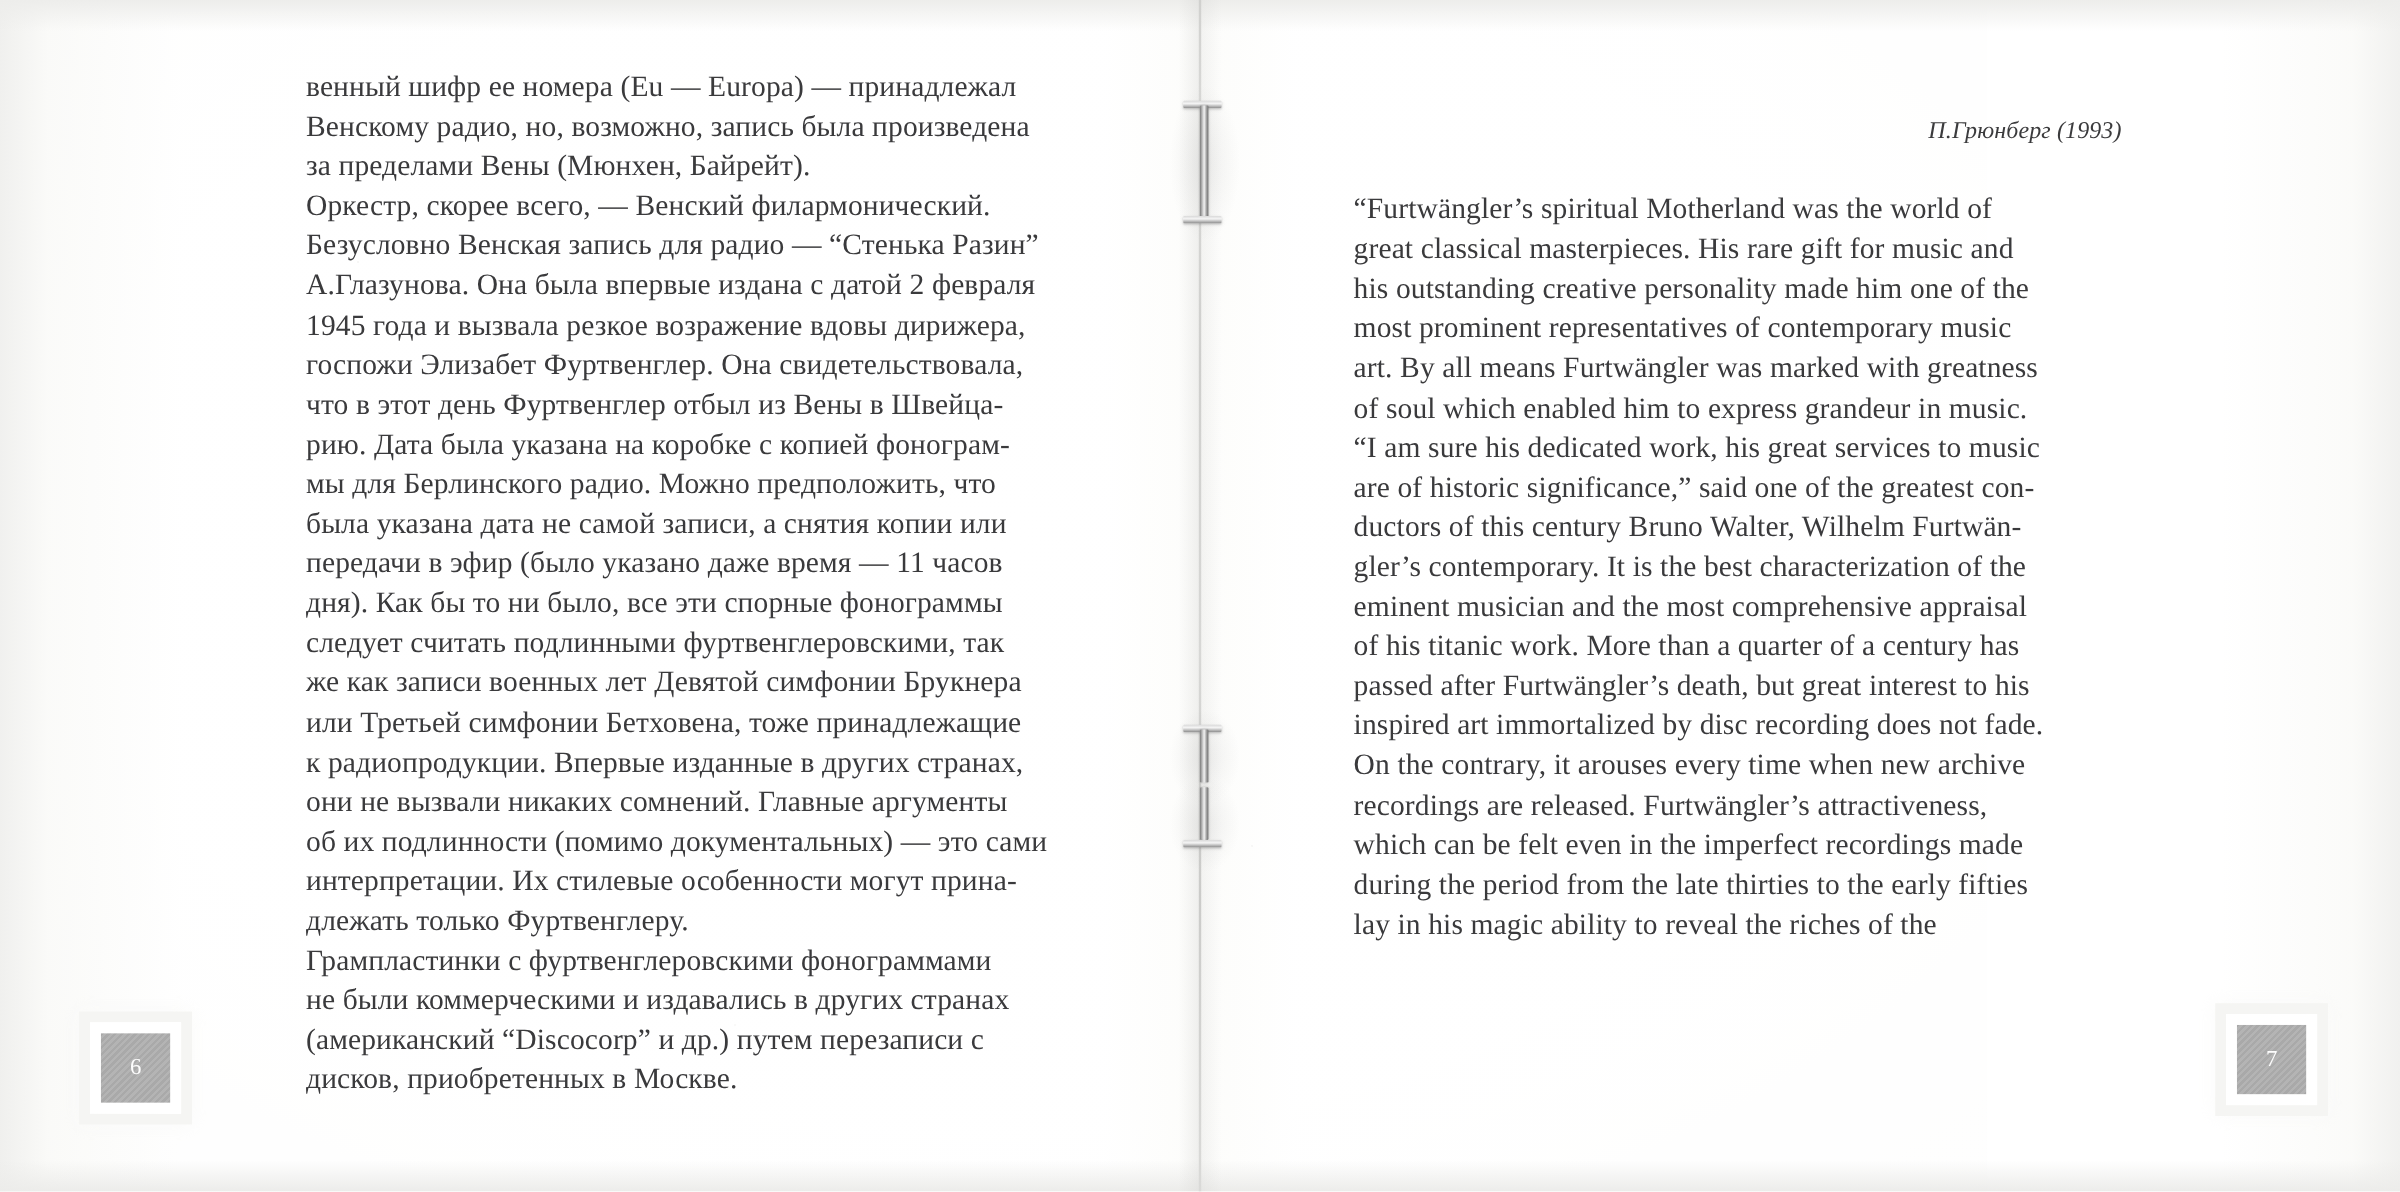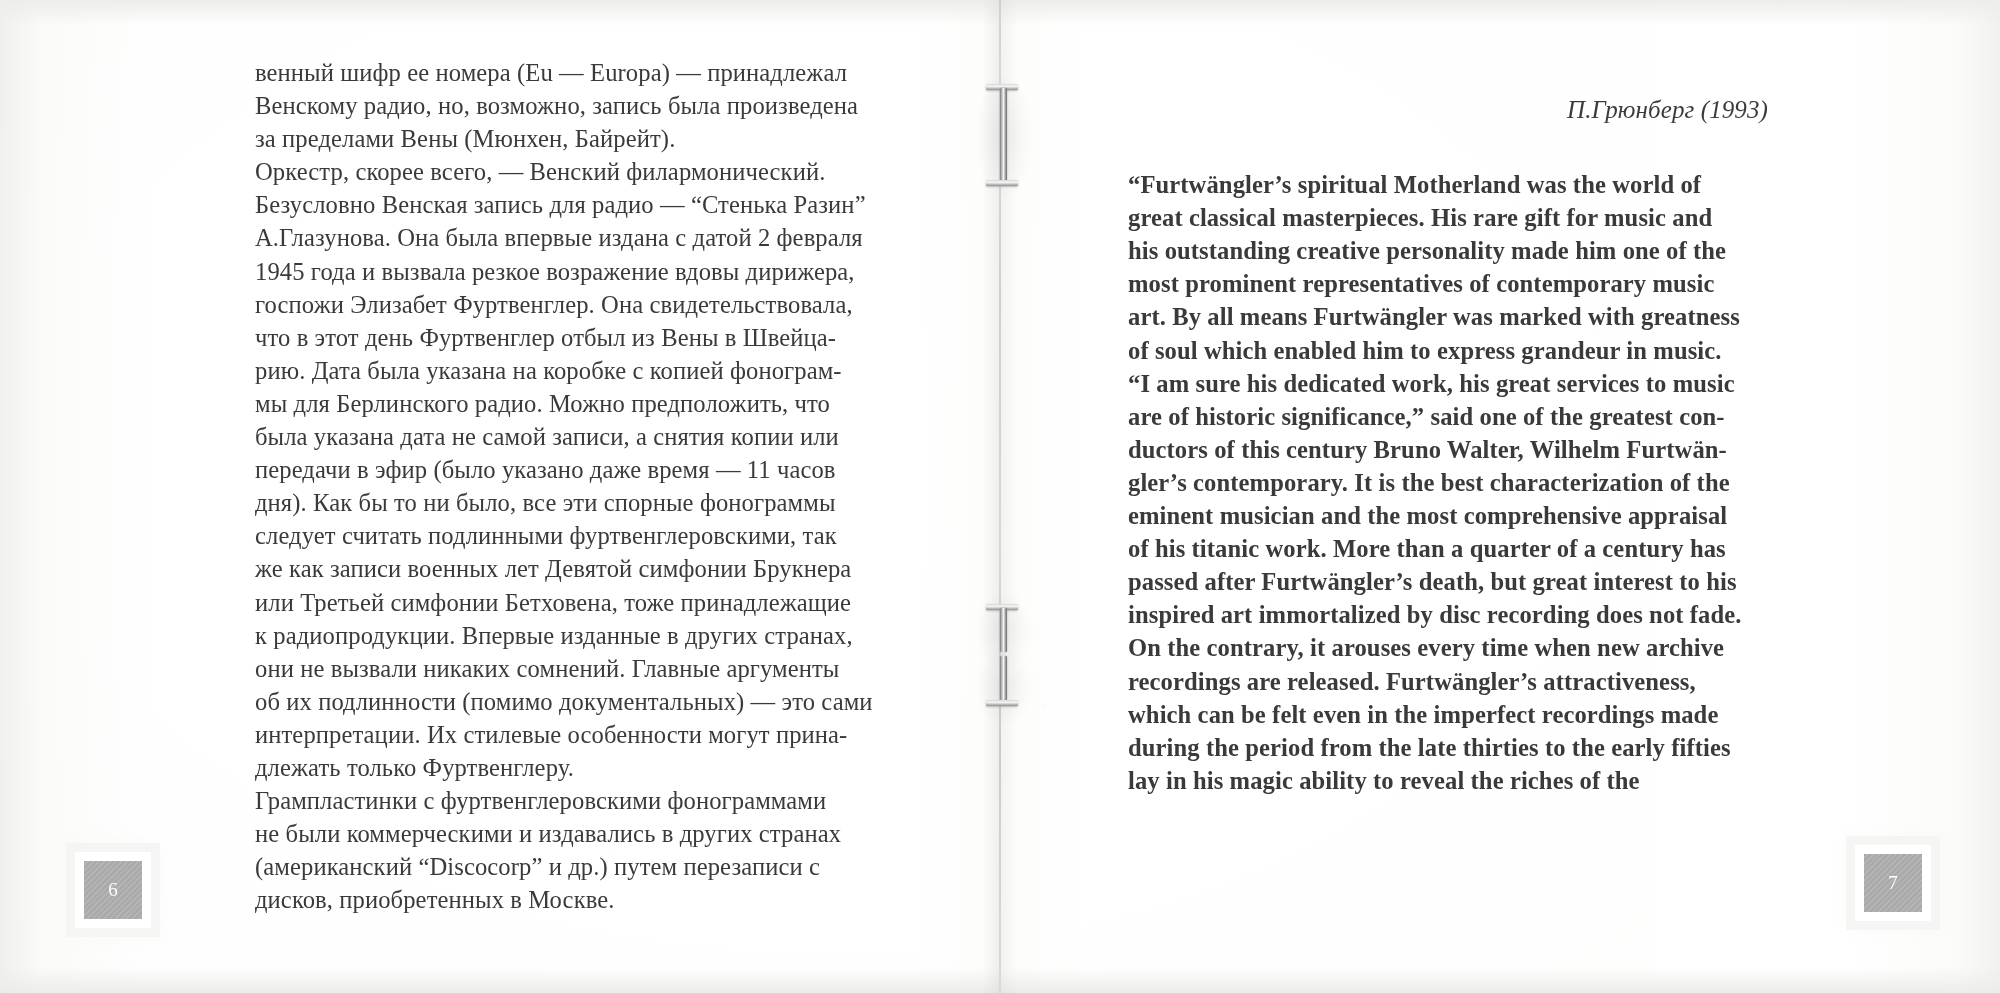--- a/index.html
+++ b/index.html
@@ -128,25 +128,25 @@
   }
   .para {
     margin: 0;
     white-space: pre-line;
   }
 
   .signature {
     margin: 0;
     text-align: right;
     font-style: italic;
-    font-size: 25px;
+    font-size: 20px;
     color: #3b3b3d;
   }
   #sig-block { margin-top: 37px; }
-  #eng-block { margin-top: 42px; font-weight: bold; }
+  #eng-block { margin-top: 32px; }
 
   
   .page-badge {
     position: absolute;
     width: 58px;
     height: 58px;
     display: flex;
     align-items: center;
     justify-content: center;
     font-size: 19px;

